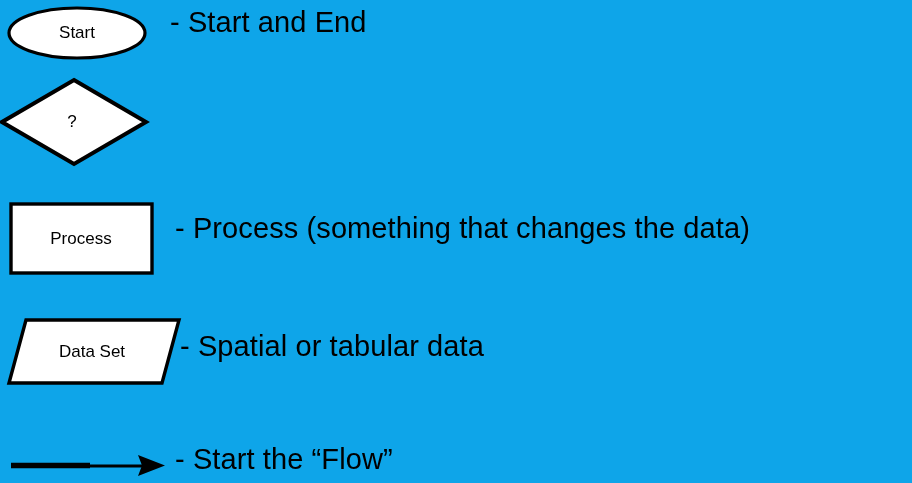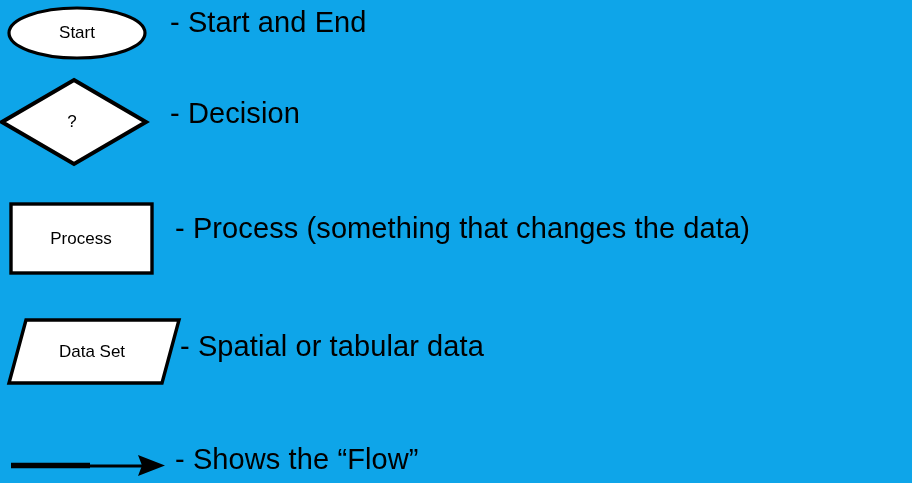--- a/index.html
+++ b/index.html
@@ -86,21 +86,20 @@
     <div class="desc">- Start and End</div>
   </div>
 
   <div class="legend-row" id="row-decision">
     <div class="symbol-slot">
       <svg width="170" height="100" viewBox="0 0 170 100" aria-hidden="true">
         <polygon points="74,8 146,50 74,92 2,50" fill="#ffffff" stroke="#000000" stroke-width="4"></polygon>
         <text class="shape-label" x="72" y="51">?</text>
       </svg>
     </div>
-    <div class="desc">- Decision</div>
   </div>
 
   <div class="legend-row" id="row-process">
     <div class="symbol-slot">
       <svg width="175" height="88" viewBox="0 0 175 88" aria-hidden="true">
         <rect x="11" y="8" width="141" height="69" fill="#ffffff" stroke="#000000" stroke-width="3.4"></rect>
         <text class="shape-label" x="81" y="44">Process</text>
       </svg>
     </div>
     <div class="desc">- Process (something that changes the data)</div>
@@ -117,16 +116,16 @@
   </div>
 
   <div class="legend-row" id="row-flow">
     <div class="symbol-slot">
       <svg width="175" height="43" viewBox="0 0 175 43" aria-hidden="true">
         <line x1="11" y1="25.5" x2="90" y2="25.5" stroke="#000000" stroke-width="5.5"></line>
         <line x1="88" y1="26" x2="152" y2="26" stroke="#000000" stroke-width="3"></line>
         <polygon points="165,25.5 138,15 142,25.5 138,36" fill="#000000"></polygon>
       </svg>
     </div>
-    <div class="desc">- Shows the “Flow”</div>
+    <div class="desc">- Start the “Flow”</div>
   </div>
 
 </div>
 
 </body></html>

